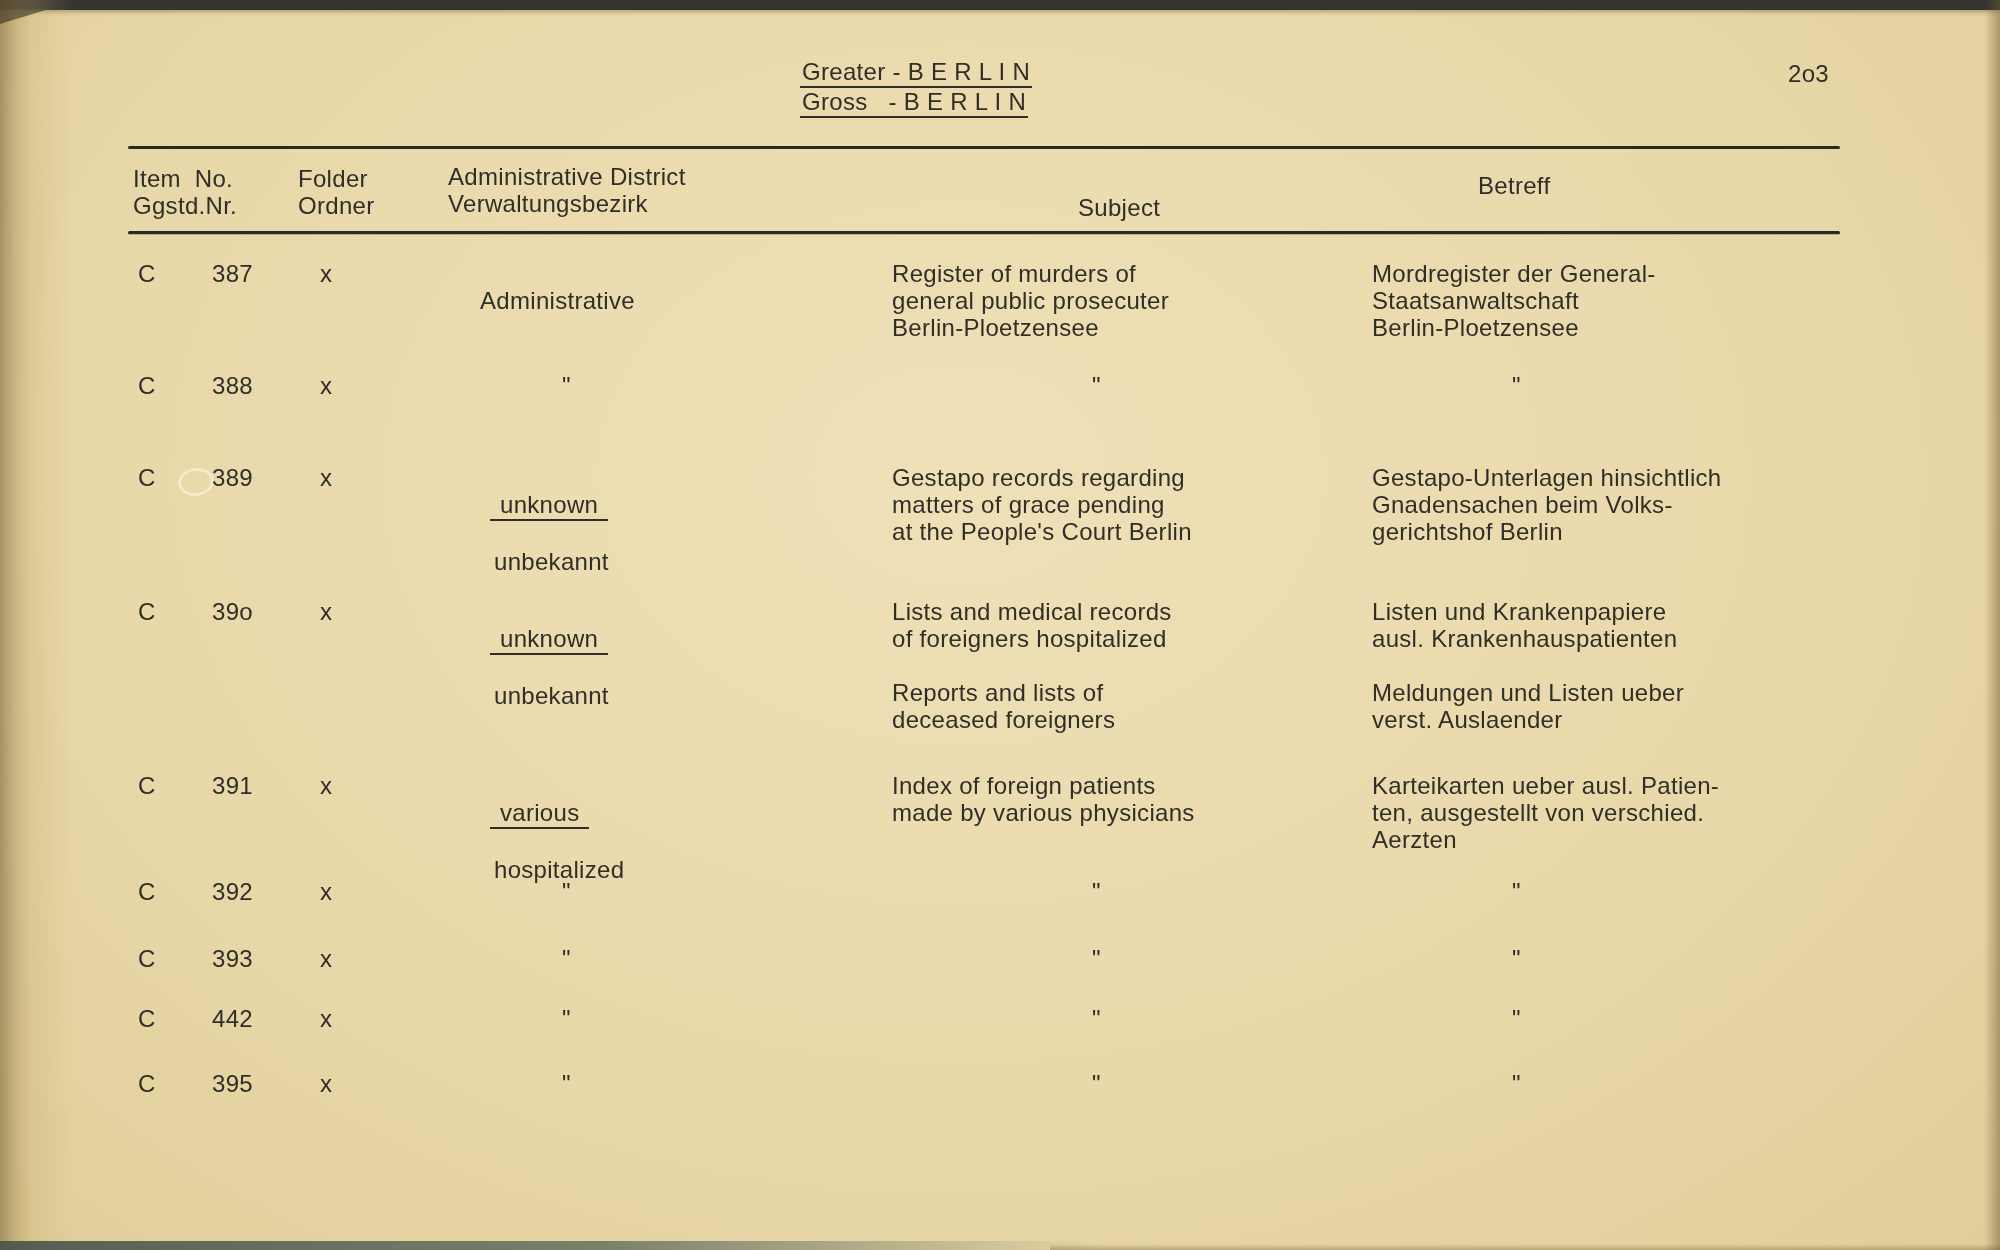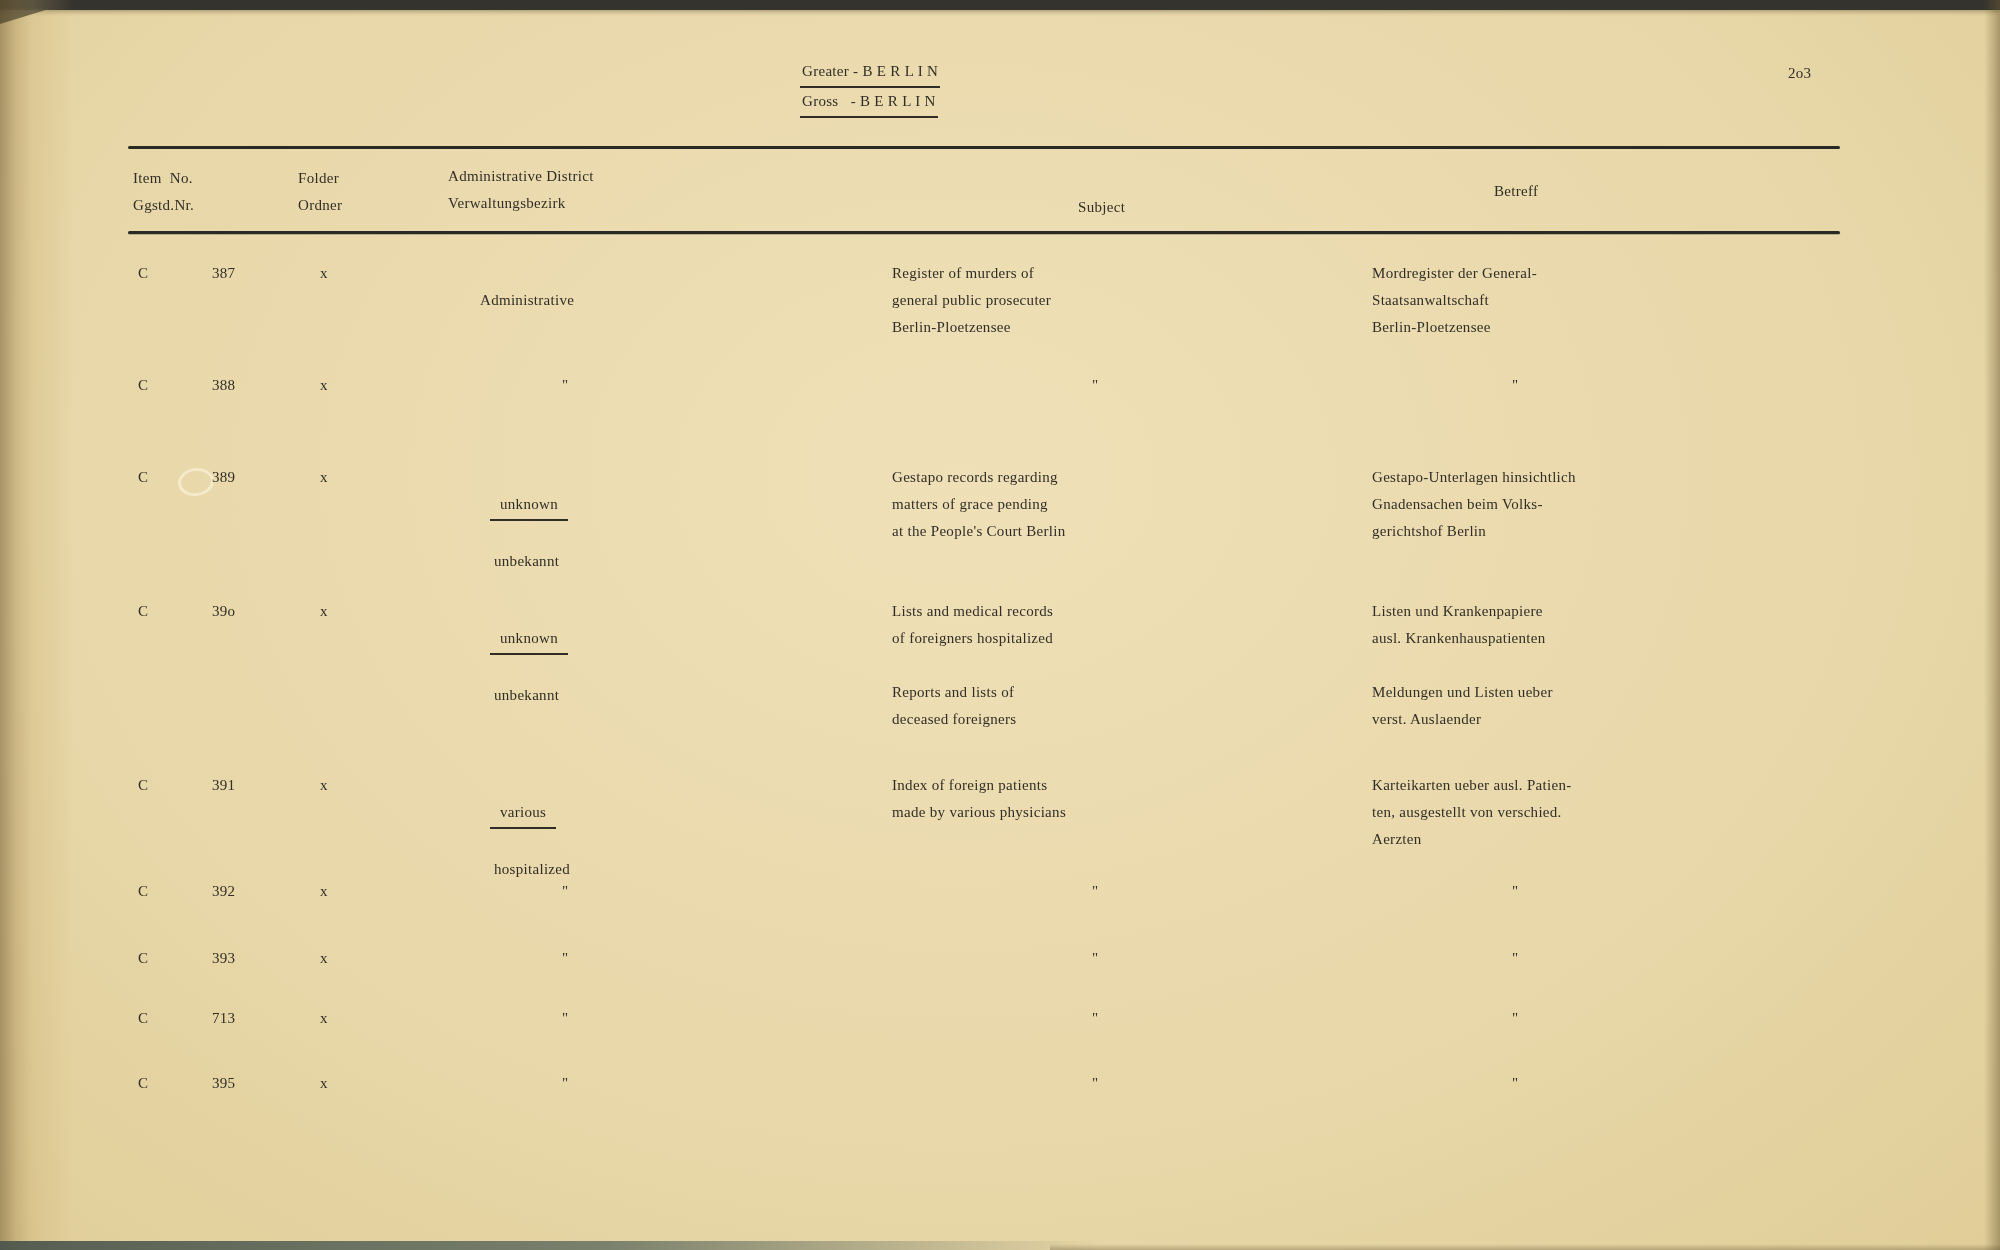--- a/index.html
+++ b/index.html
@@ -2,22 +2,22 @@
 <html><head>
 <meta charset="utf-8">
 <style>
   html,body{margin:0;padding:0;background:#555;}
   .page{
     position:relative;
     width:2000px;height:1250px;
     background:#e9d9ac;
     background-image:radial-gradient(ellipse at 48% 38%, #efe0b8 0%, #e8d7a8 62%, #e0cd98 100%);
     overflow:hidden;
-    font-family:Liberation Serif, serif;
-    font-size:15px;line-height:27px;
+    font-family:Liberation Sans, sans-serif;
+    font-size:24px;line-height:27px;
     color:#302e27;
     letter-spacing:0.3px;
   }
   
   .edge-top{position:absolute;top:0;left:0;right:0;height:10px;background:#34332e;box-shadow:0 2px 4px rgba(60,50,25,.35);}
   .corner-tl{position:absolute;top:8px;left:0;width:0;height:0;border-top:16px solid #3a382f;border-right:52px solid transparent;opacity:.85;}
   .edge-left{position:absolute;top:0;bottom:0;left:0;width:74px;
     background:linear-gradient(to right, rgba(114,92,50,.55) 0px, rgba(160,134,78,.38) 16px, rgba(196,170,110,.28) 32px, rgba(233,217,172,0) 74px);}
   .edge-right{position:absolute;top:0;bottom:0;right:0;width:16px;background:linear-gradient(to left, rgba(110,92,52,.5), rgba(110,92,52,0));}
   .edge-bottom{position:absolute;bottom:0;left:0;width:1100px;height:9px;background:linear-gradient(to right, #46524a 0%, #6d7766 55%, rgba(109,119,102,0) 100%);opacity:.9;}
@@ -29,21 +29,21 @@
   
   .rule{position:absolute;left:128px;width:1712px;height:3px;background:#2b2923;border-radius:2px;}
   .rule-1{top:146px;}
   .rule-2{top:231px;box-shadow:0 1px 0 rgba(43,41,35,.25);}
   
   .hdr{position:absolute;white-space:pre;}
   .hdr-item{left:133px;top:165px;}
   .hdr-folder{left:298px;top:165px;}
   .hdr-district{left:448px;top:163px;}
   .hdr-subject{left:1078px;top:194px;}
-  .hdr-betreff{left:1478px;top:178px;margin-left:16px;}
+  .hdr-betreff{left:1478px;top:172px;}
   
   .row{position:absolute;left:0;width:100%;}
   .r0{top:260px;} .r1{top:372px;} .r2{top:464px;} .r3{top:598px;} .r4{top:772px;}
   .r5{top:878px;} .r6{top:945px;} .r7{top:1005px;} .r8{top:1070px;}
   .cell{position:absolute;white-space:pre-line;top:0;}
   .c-item{left:138px;}
   .c-no{left:212px;}
   .c-folder{left:320px;}
   .c-district{left:480px;}
   .c-subject{left:892px;}
@@ -176,21 +176,21 @@
     <div class="cell c-item">C</div>
     <div class="cell c-no">393</div>
     <div class="cell c-folder">x</div>
     <div class="cell c-district ditto">"</div>
     <div class="cell c-subject ditto">"</div>
     <div class="cell c-betreff ditto">"</div>
   </div>
 
   <div class="row r7">
     <div class="cell c-item">C</div>
-    <div class="cell c-no">713</div>
+    <div class="cell c-no">442</div>
     <div class="cell c-folder">x</div>
     <div class="cell c-district ditto">"</div>
     <div class="cell c-subject ditto">"</div>
     <div class="cell c-betreff ditto">"</div>
   </div>
 
   <div class="row r8">
     <div class="cell c-item">C</div>
     <div class="cell c-no">395</div>
     <div class="cell c-folder">x</div>

